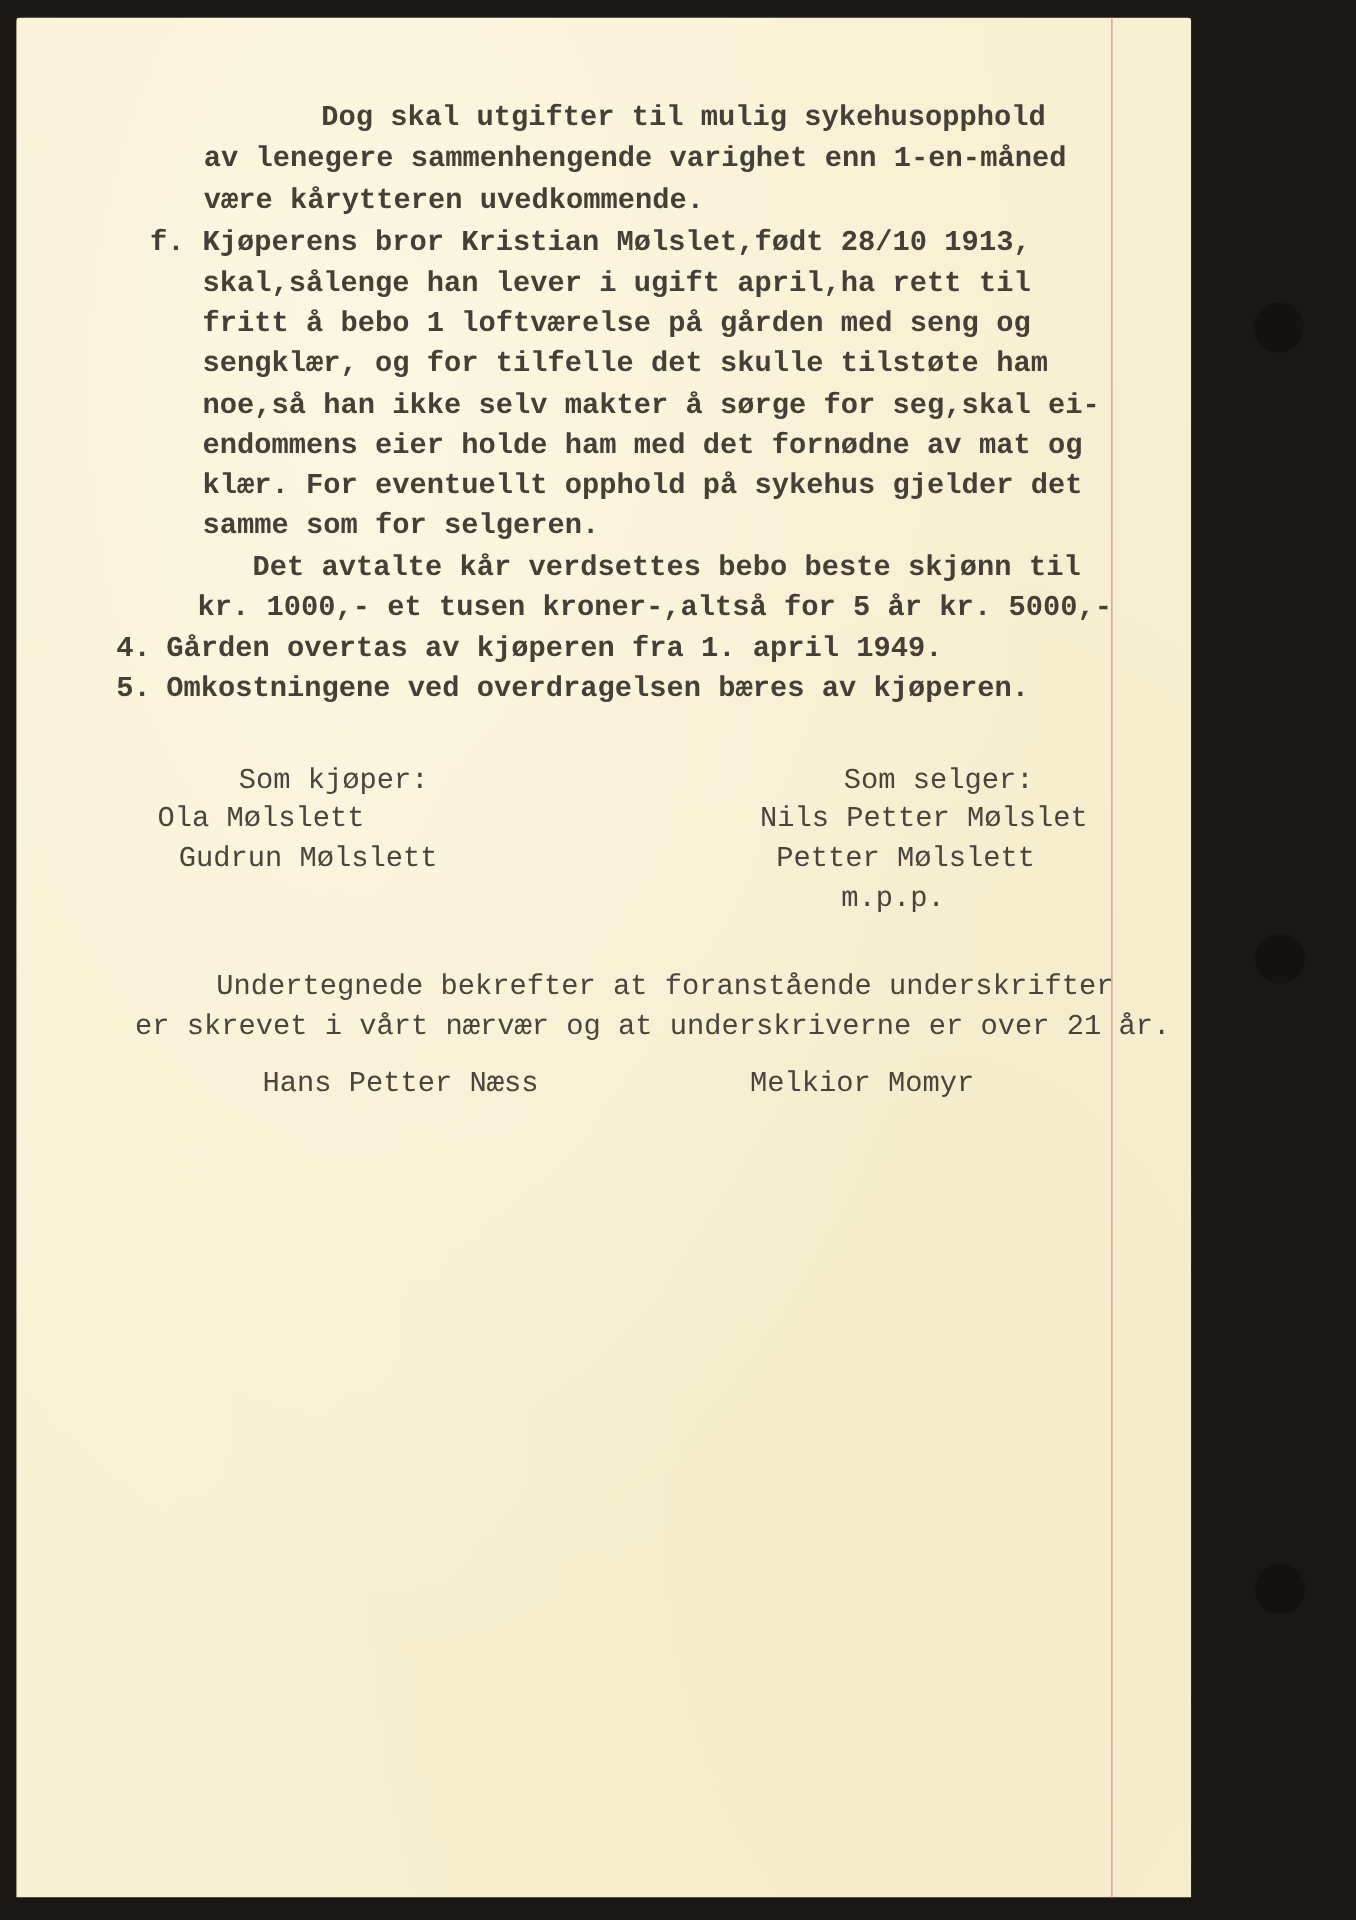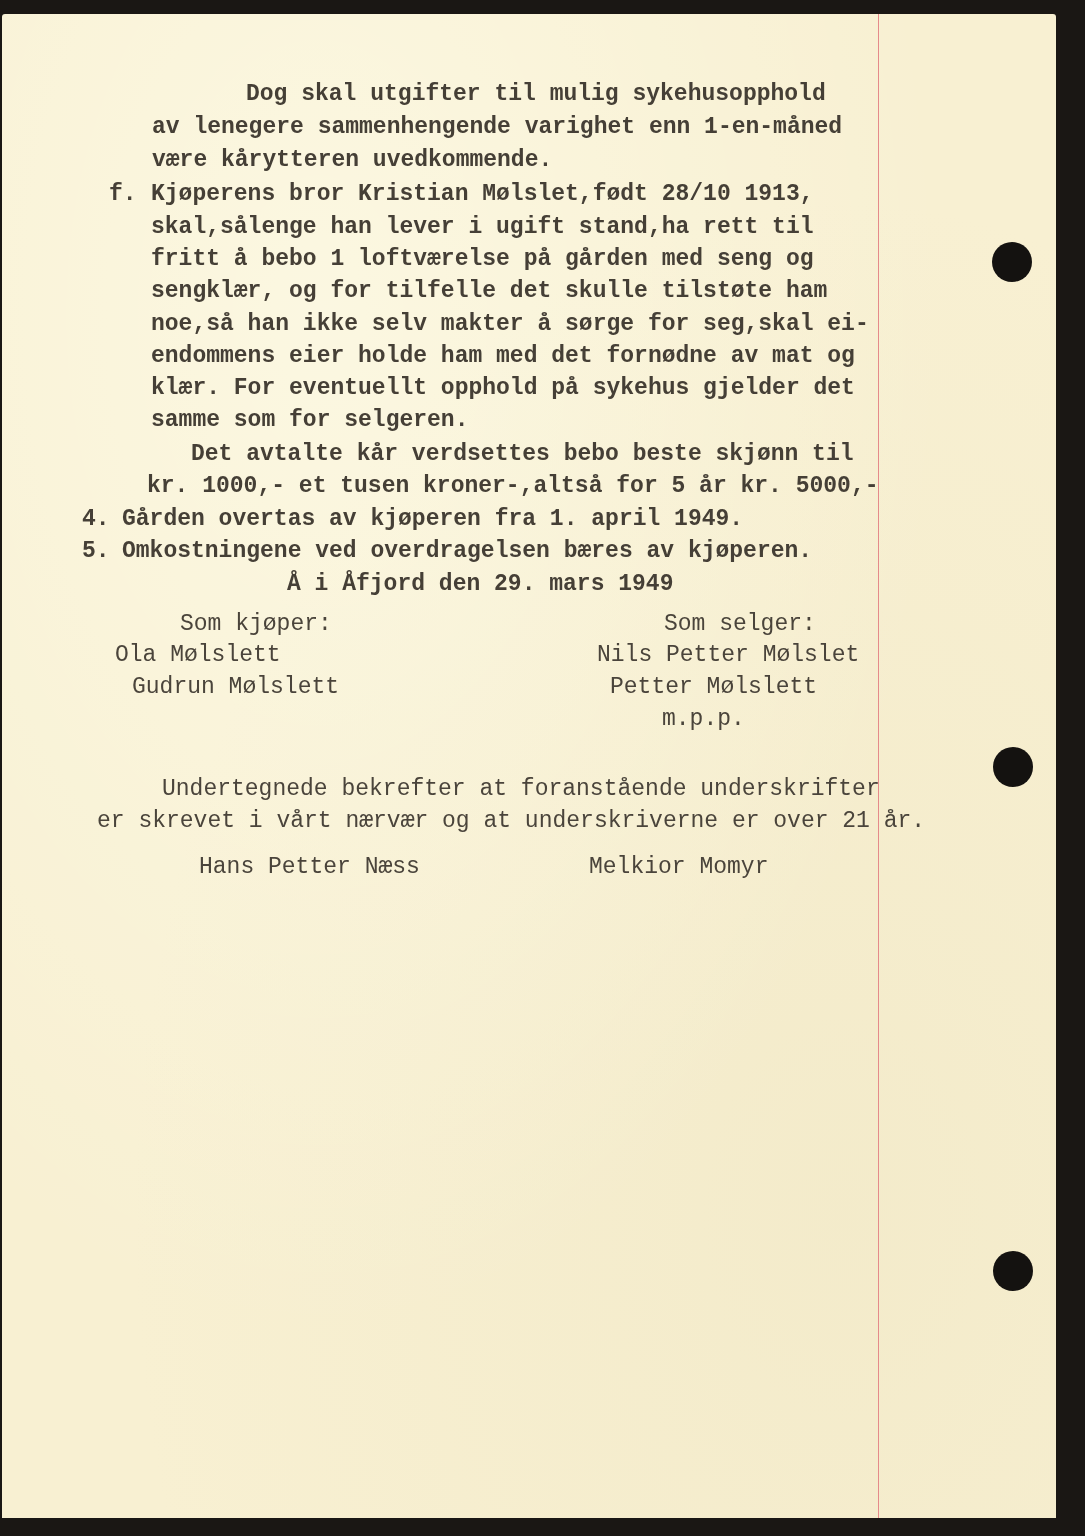--- a/index.html
+++ b/index.html
@@ -3,22 +3,22 @@
 <meta charset="utf-8">
 <style>
   html, body { margin: 0; padding: 0; }
   body {
     width: 1085px; height: 1536px;
     background: #1a1714;
     position: relative; overflow: hidden;
   }
   .page {
     position: absolute;
-    left: 2px; top: 14px;
-    width: 1054px; height: 1504px;
+    left: 13px; top: 14px;
+    width: 940px; height: 1504px;
     background: #f8f0d2;
     background-image:
       radial-gradient(ellipse at 30% 20%, rgba(255,255,240,0.5), rgba(255,255,240,0) 60%),
       radial-gradient(ellipse at 80% 80%, rgba(230,220,180,0.25), rgba(230,220,180,0) 60%);
     border-radius: 3px 3px 0 0;
   }
   .margin-line {
     position: absolute;
     left: 876px; top: 0; bottom: 0;
     width: 1px;
@@ -51,37 +51,36 @@
   <div class="hole" style="left:990px; top:228px;"></div>
   <div class="hole" style="left:991px; top:733px;"></div>
   <div class="hole" style="left:991px; top:1237px;"></div>
 
   <div class="line" style="left:244px; top:67px;">Dog skal utgifter til mulig sykehusopphold</div>
   <div class="line" style="left:150px; top:100px;">av lenegere sammenhengende varighet enn 1-en-måned</div>
   <div class="line" style="left:150px; top:133px;">være kårytteren uvedkommende.</div>
 
   <div class="line" style="left:107px; top:167px;">f.</div>
   <div class="line" style="left:149px; top:167px;">Kjøperens bror Kristian Mølslet,født 28/10 1913,</div>
-  <div class="line" style="left:149px; top:200px;">skal,sålenge han lever i ugift stand,ha rett til</div>
+  <div class="line" style="left:149px; top:200px;">skal,sålenge han lever i ugift april,ha rett til</div>
   <div class="line" style="left:149px; top:232px;">fritt å bebo 1 loftværelse på gården med seng og</div>
   <div class="line" style="left:149px; top:264px;">sengklær, og for tilfelle det skulle tilstøte ham</div>
   <div class="line" style="left:149px; top:297px;">noe,så han ikke selv makter å sørge for seg,skal ei-</div>
   <div class="line" style="left:149px; top:329px;">endommens eier holde ham med det fornødne av mat og</div>
   <div class="line" style="left:149px; top:361px;">klær. For eventuellt opphold på sykehus gjelder det</div>
   <div class="line" style="left:149px; top:393px;">samme som for selgeren.</div>
 
   <div class="line" style="left:189px; top:427px;">Det avtalte kår verdsettes bebo beste skjønn til</div>
   <div class="line" style="left:145px; top:459px;">kr. 1000,- et tusen kroner-,altså for 5 år kr. 5000,-</div>
 
   <div class="line" style="left:80px; top:492px;">4.</div>
   <div class="line" style="left:120px; top:492px;">Gården overtas av kjøperen fra 1. april 1949.</div>
   <div class="line" style="left:80px; top:524px;">5.</div>
   <div class="line" style="left:120px; top:524px;">Omkostningene ved overdragelsen bæres av kjøperen.</div>
 
-  <div class="line" style="left:285px; top:557px;">Å i Åfjord den 29. mars 1949</div>
 
   <div class="line light" style="left:178px; top:597px;">Som kjøper:</div>
   <div class="line light" style="left:113px; top:628px;">Ola Mølslett</div>
   <div class="line light" style="left:130px; top:660px;">Gudrun Mølslett</div>
 
   <div class="line light" style="left:662px; top:597px;">Som selger:</div>
   <div class="line light" style="left:595px; top:628px;">Nils Petter Mølslet</div>
   <div class="line light" style="left:608px; top:660px;">Petter Mølslett</div>
   <div class="line light" style="left:660px; top:692px;">m.p.p.</div>
 

